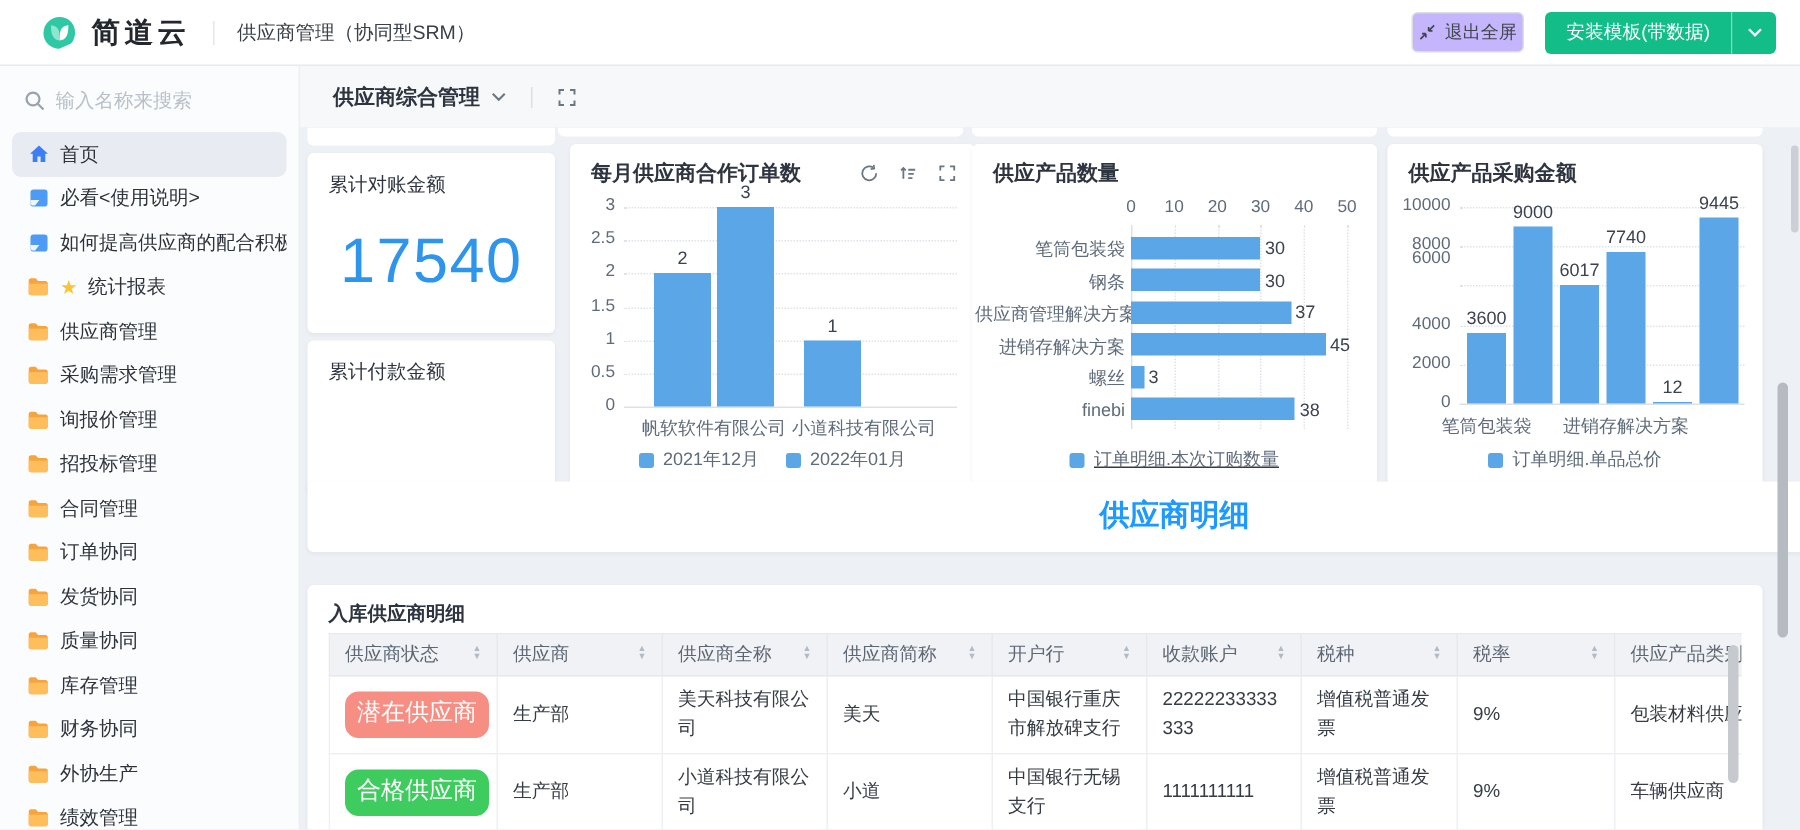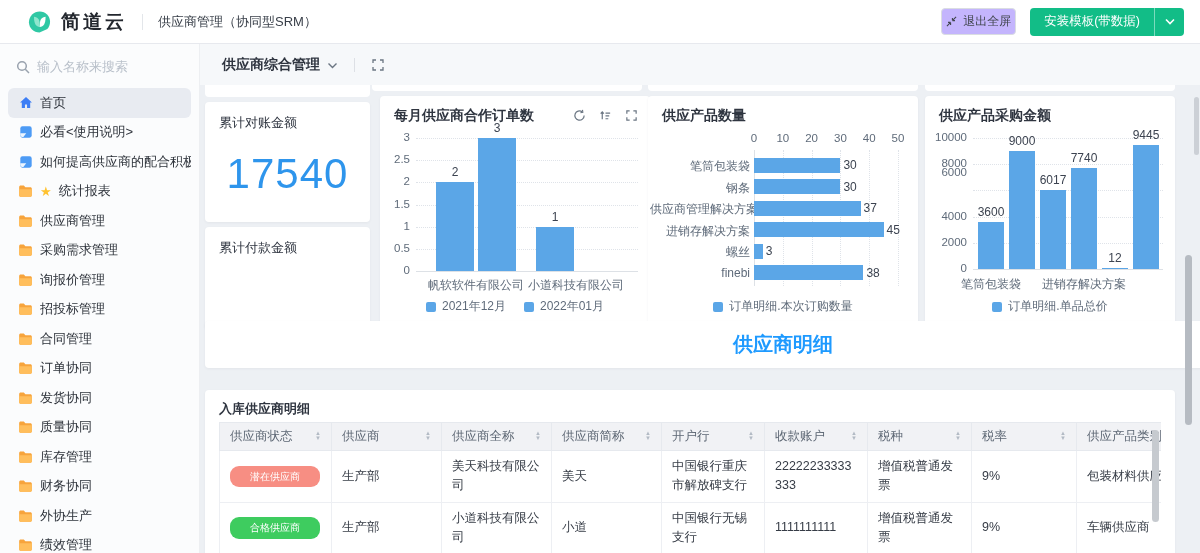--- a/index.html
+++ b/index.html
@@ -58,21 +58,21 @@
   .legend { position:absolute; left:0; right:0; display:flex; justify-content:center; gap:18px; }
   .legend .li { display:flex; align-items:center; gap:6px; font-size:12px; color:#5f6b7a; cursor:pointer; }
   .legend .sq { width:10px; height:10px; border-radius:2px; background:#5BA6E7; }
 
   
   .tbl-wrap { position:absolute; left:14px; top:32px; width:942px; overflow:hidden; }
   table { border-collapse:collapse; table-layout:fixed; width:977px; }
   th { background:#F1F2F5; font-size:12.5px; color:#5d6774; font-weight:500; text-align:left; padding:5px 10px; border:1px solid #e6e9ee; white-space:nowrap; cursor:pointer; }
   td { font-size:12.5px; color:#363c46; padding:6px 10px; border:1px solid #edeff3; line-height:1.55; vertical-align:middle; word-break:break-all; }
   .sort { float:right; display:flex; flex-direction:column; line-height:4.5px; font-size:6px; color:#b2bac4; margin-top:3px; }
-  .badge { display:inline-block; padding:3px 20px; border-radius:9px; color:#fff; font-size:10px; white-space:nowrap; }
+  .badge { display:inline-block; padding:3px 8px; border-radius:9px; color:#fff; font-size:16px; white-space:nowrap; }
 
   
   .scroll { position:absolute; border-radius:4px; }
 </style>
 </head>
 <body>
 
 <div class="hdr">
   <svg class="logo" viewBox="0 0 32 32">
     <path d="M16 29C9 29 3.5 23.6 3.5 16.8 3.5 9.6 9.3 4 16.3 4 23.2 4 28.5 9.4 28.5 16.2c0 3.4-1.2 6.4-3.2 8.7L16 29z" fill="#2FC8A4"></path>
@@ -366,21 +366,21 @@
         <div class="vlab" style="left: 215.56px; top: 105px;">37</div>
         <div class="tick" style="left: 2px; top: 126.5px; width: 100px; text-align: right; font-size: 12px; white-space: nowrap;">进销存解决方案</div>
         <div class="bar" style="left: 106px; top: 126px; width: 129.6px; height: 15px; background: rgb(91, 166, 231);"></div>
         <div class="vlab" style="left: 238.6px; top: 126.5px;">45</div>
         <div class="tick" style="left: 2px; top: 148px; width: 100px; text-align: right; font-size: 12px; white-space: nowrap;">螺丝</div>
         <div class="bar" style="left: 106px; top: 147.5px; width: 8.64px; height: 15px; background: rgb(91, 166, 231);"></div>
         <div class="vlab" style="left: 117.64px; top: 148px;">3</div>
         <div class="tick" style="left: 2px; top: 169.5px; width: 100px; text-align: right; font-size: 12px; white-space: nowrap;">finebi</div>
         <div class="bar" style="left: 106px; top: 169px; width: 109.44px; height: 15px; background: rgb(91, 166, 231);"></div>
         <div class="vlab" style="left: 218.44px; top: 169.5px;">38</div>
-        <div class="legend" style="top: 202px;">
+        <div class="legend" style="top: 202px; text-decoration: underline;">
           <div class="li">
             <div class="sq"></div>
             <div>订单明细.本次订购数量</div>
           </div>
         </div>
       </div>
   </div>
 
   <div class="card" id="chart3" style="left:725px;top:11px;width:250px;height:234px;">
     <div class="chart-title">供应产品采购金额</div>

